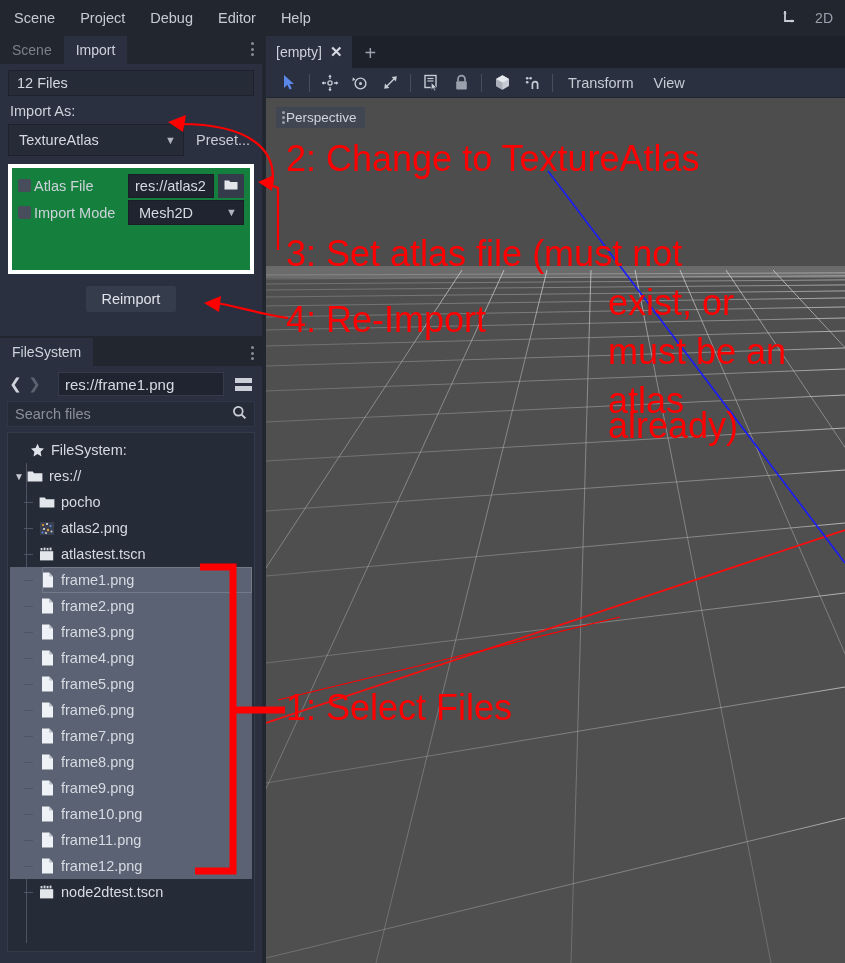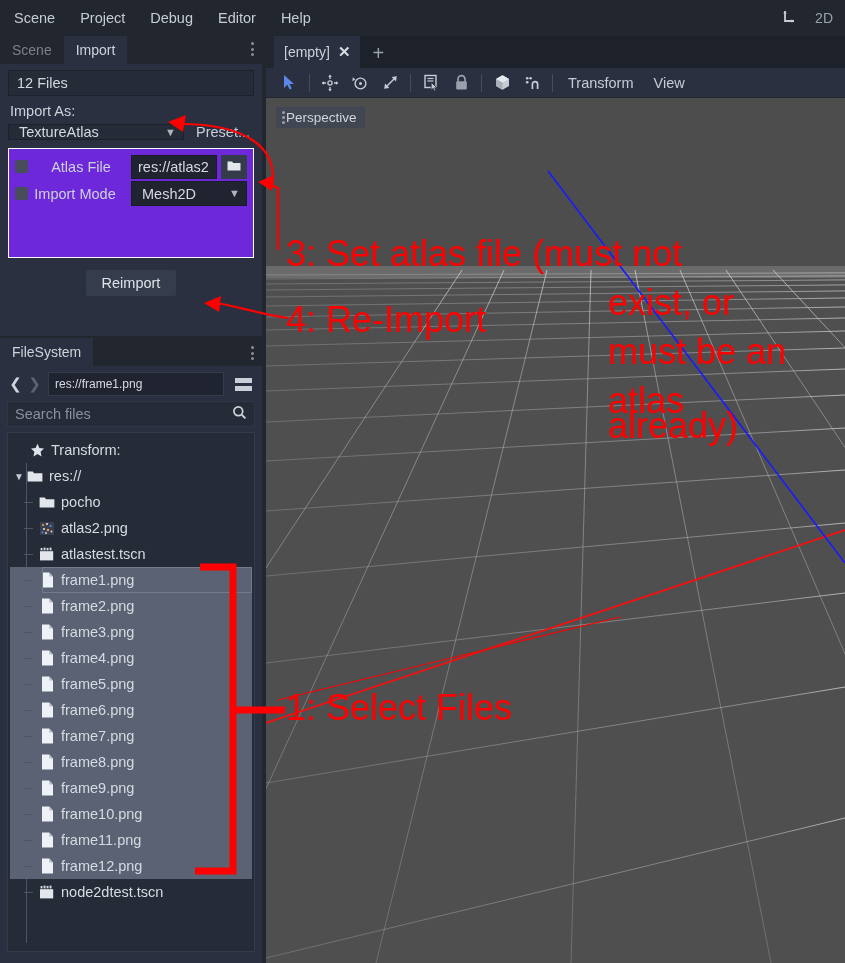--- a/index.html
+++ b/index.html
@@ -50,30 +50,30 @@
     background: #2a3040; width: 262px; height: 272px;
     padding: 6px 8px 0 8px; position: relative;
   }
   .files-count {
     background: #262b38; border: 1px solid #1d222c; color: #d2d7de;
     font-size: 14.5px; padding: 4px 8px; height: 26px; display: flex; align-items: center;
   }
   .import-as-label { color: #cdd2da; font-size: 14.5px; margin: 7px 0 5px 2px; }
   .row-importas { display: flex; align-items: center; gap: 8px; }
   .opt-dropdown {
-    flex: 1; background: #262b38; border: 1px solid #1c212b; height: 16px;
+    flex: 1; background: #262b38; border: 1px solid #1c212b; height: 32px;
     display: flex; align-items: center; justify-content: space-between;
     padding: 0 7px 0 10px; color: #d4d9e1; font-size: 14.5px;
   }
   .chev { color: #aeb4bd; font-size: 11px; line-height: 1; }
   .preset-btn { color: #c8cdd5; font-size: 14.5px; padding: 0 4px; }
 
   .prop-box {
-    margin-top: 8px; background: #6d28d9; border: 1px solid #ffffff;
-    height: 110px; padding: 4px 6px; text-align: center;
+    margin-top: 8px; background: #15803d; border: 4px solid #ffffff;
+    height: 110px; padding: 4px 6px;
   }
   .prop-row { display: flex; align-items: center; height: 27px; }
   .prop-check {
     width: 13px; height: 13px; background: #474d5b; border-radius: 2px;
     margin-right: 3px; flex: none;
   }
   .prop-label { color: #cdd2da; font-size: 14.5px; flex: 1; white-space: nowrap; }
   .prop-value-text {
     background: #1f2430; border: 1px solid #181d26; color: #d5dae1;
     font-size: 14.5px; height: 24px; width: 86px; display:flex; align-items:center;
@@ -99,22 +99,22 @@
   .fs-tabs { display: flex; align-items: flex-end; height: 28px; position: relative; background:#21262f; }
   .fs-tab { font-size: 14px; padding: 4px 12px; color: #ced3db; background:#2a3040;
     height: 28px; display:flex; align-items:center; }
   .fs-body { background: #2a3040; width: 262px; height: 597px; padding: 5px 7px 6px 7px; }
 
   .fs-pathrow { display: flex; align-items: center; gap: 2px; height: 26px; }
   .nav-arrow { color: #cfd4dc; font-size: 15px; width: 17px; text-align:center; }
   .nav-arrow.dim { color: #5d636e; }
   .path-field {
     flex: 1; background: #1f2430; border: 1px solid #343b4a; height: 24px;
-    color: #d6dbe2; font-size: 12px; display:flex; align-items:center; padding: 0 6px;
-    margin-left: 3px;
+    color: #d6dbe2; font-size: 15px; display:flex; align-items:center; padding: 0 6px;
+    margin-left: 13px;
   }
   .split-btn { width: 24px; height: 24px; display:flex; flex-direction:column;
     justify-content:center; align-items:center; gap: 3px; margin-left: 5px; }
   .split-btn i { display:block; width: 17px; height: 5px; background: #cbd0d8; }
 
   .search-row {
     margin-top: 4px; background: #262b38; border: 1px solid #2f3645;
     height: 26px; display:flex; align-items:center; padding: 0 7px;
   }
   .search-row .ph { flex:1; color: #8a909b; font-size: 14.5px; }
@@ -137,21 +137,21 @@
   .tw-caret { color: #c3c8d1; font-size: 10px; width: 14px; text-align:center; }
   .ticon { width: 18px; height: 18px; margin-right: 5px; flex:none;
     display:flex; align-items:center; justify-content:center; }
   .tree-guide {
     position: absolute; left: 18px; top: 0; width: 1px; background: #4e5463;
   }
   .guide-dash { position:absolute; left: 18px; width: 9px; height: 1px; background: #4e5463; }
 
   
   .right-area { position: absolute; left: 266px; top: 36px; width: 579px; height: 927px; }
-  .vp-tabbar { height: 32px; background: #1c212a; display: flex; align-items: flex-end; margin-left: 8px; }
+  .vp-tabbar { height: 32px; background: #1c212a; display: flex; align-items: flex-end; }
   .vp-tab {
     background: #2a3040; color: #cdd2da; font-size: 14px; height: 32px;
     display: flex; align-items: center; gap: 8px; padding: 0 10px;
   }
   .vp-tab .close { color: #d6dbe2; font-size: 15px; font-weight: bold; }
   .vp-addtab { color: #9aa1ad; font-size: 20px; padding: 0 12px 3px 12px; }
 
   .vp-toolbar {
     height: 30px; background: #2a3040; display: flex; align-items: center;
     padding-left: 8px; gap: 0px; border-bottom: 1px solid #20252e;
@@ -292,21 +292,21 @@
 
       <div class="fs-tree">
         <div class="tree-guide" style="top:30px; height:480px;"></div>
         <div id="tree-rows">
             <div class="tree-row ind-favorites">
               <span class="ticon">
                 <svg width="15" height="15" viewBox="0 0 15 15">
                   <path d="M7.5 0.8 L9.4 5.1 L14 5.6 L10.6 8.8 L11.5 13.4 L7.5 11.1 L3.5 13.4 L4.4 8.8 L1 5.6 L5.6 5.1 Z" fill="#dfe3e9"></path>
                 </svg>
               </span>
-              <span>Transform:</span>
+              <span>FileSystem:</span>
             </div>
             <div class="tree-row ind-root">
               <span class="tw-caret">▼</span>
               <span class="ticon">
                 <svg width="16" height="13" viewBox="0 0 16 13">
                   <path d="M0.6 1.6 h5.2 l1.2 1.6 H15.4 V11.4 H0.6 Z" fill="#e3e7ec"></path>
                 </svg>
               </span>
               <span>res://</span>
             </div>
@@ -634,20 +634,21 @@
 
     <path d="M288 318 C 250 312, 230 304, 214 303" stroke="#ff0000" stroke-width="2.2" fill="none"></path>
     <path d="M204 303 L221 296 L219 312 Z" fill="#ff0000"></path>
 
     <path d="M200 567 L233 567 L233 871 L195 871" stroke="#ff0000" stroke-width="7" fill="none"></path>
     <path d="M233 710 L285 710" stroke="#ff0000" stroke-width="7" fill="none"></path>
     <path d="M278 700 L620 617" stroke="#ff0000" stroke-width="1.1" fill="none"></path>
   </svg>
 
   <div class="anno" id="anno-text-layer">
+      <div class="anno-text" style="left: 286px; top: 141px;">2: Change to TextureAtlas</div>
       <div class="anno-text" style="left: 286px; top: 236px;">3: Set atlas file (must not</div>
       <div class="anno-text" style="left: 608px; top: 285px;">exist, or</div>
       <div class="anno-text" style="left: 608px; top: 334px;">must be an</div>
       <div class="anno-text" style="left: 608px; top: 383px;">atlas</div>
       <div class="anno-text" style="left: 608px; top: 408px;">already)</div>
       <div class="anno-text" style="left: 286px; top: 302px;">4: Re-Import</div>
       <div class="anno-text" style="left: 286px; top: 690px;">1: Select Files</div>
     </div>
 
 </div>

